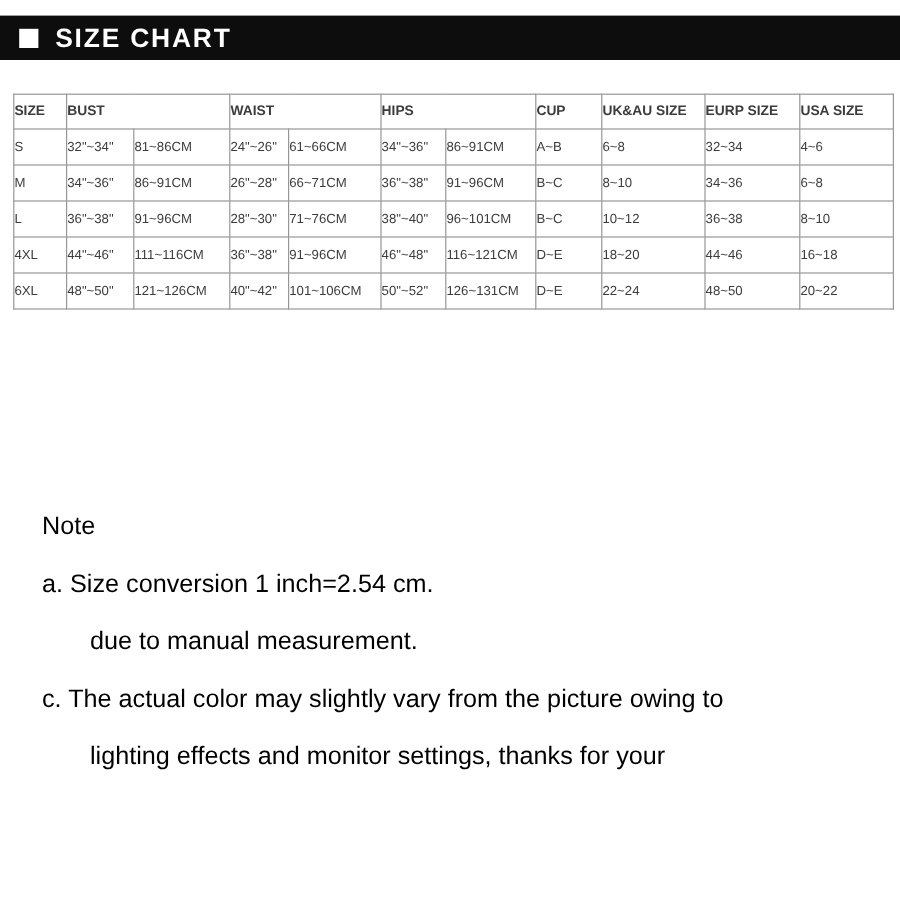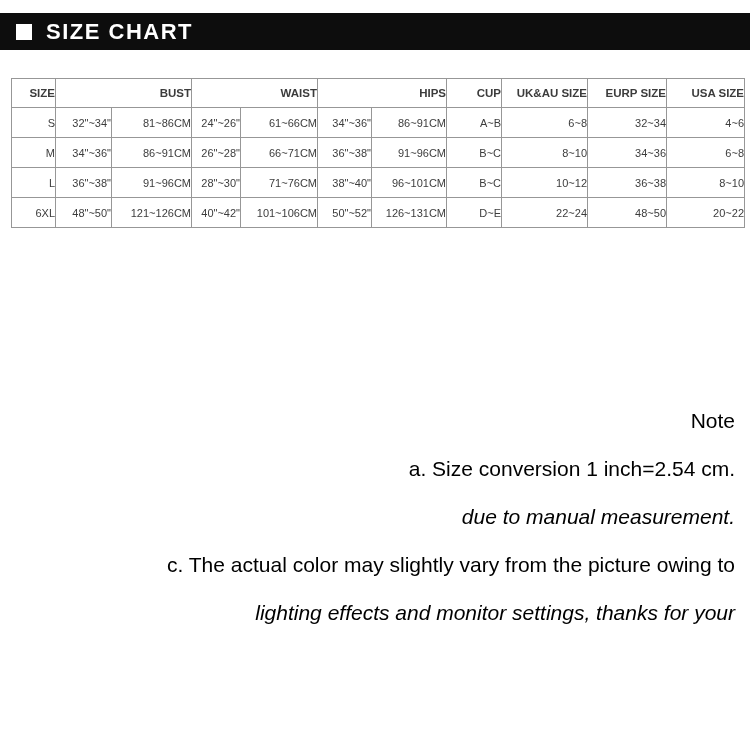--- a/index.html
+++ b/index.html
@@ -14,31 +14,31 @@
   }
   .bullet{width:16px;height:16px;background:#ffffff;margin-left:16px;flex:0 0 auto;}
   .header-title{
     color:#ffffff;font-size:22px;font-weight:bold;letter-spacing:1.5px;margin-left:14px;
     white-space:nowrap;
   }
   
   .size-table{
     position:absolute;top:78px;left:11px;width:733px;
     border-collapse:collapse;table-layout:fixed;
-    font-size:11px;color:#3c3c3c;text-align:right;padding-left:44px;
+    font-size:11px;color:#3c3c3c;text-align:left;padding-left:44px;
   }
   .size-table th,.size-table td{
     border:1px solid #979797;padding:0;overflow:hidden;white-space:nowrap;
   }
   .size-table th{height:28px;font-size:11.5px;font-weight:bold;}
   .size-table td{height:29px;}
   
-  .notes{position:absolute;top:397px;left:35px;width:700px;color:#000;text-align:right;}
+  .notes{position:absolute;top:415px;left:35px;width:700px;color:#000;}
   .note-line{height:48px;line-height:48px;font-size:21px;white-space:nowrap;}
-  .note-line.indent{margin-left:12px;font-style:italic;}
+  .note-line.indent{margin-left:40px;}
 </style>
 </head>
 <body>
 
 <div class="page">
 
   <div class="header-bar">
     <span class="bullet"></span>
     <span class="header-title">SIZE CHART</span>
   </div>
@@ -103,20 +103,33 @@
         <td>28"~30"</td>
         <td>71~76CM</td>
         <td>38"~40"</td>
         <td>96~101CM</td>
         <td>B~C</td>
         <td>10~12</td>
         <td>36~38</td>
         <td>8~10</td>
       </tr>
       <tr>
+        <td>4XL</td>
+        <td>44"~46"</td>
+        <td>111~116CM</td>
+        <td>36"~38"</td>
+        <td>91~96CM</td>
+        <td>46"~48"</td>
+        <td>116~121CM</td>
+        <td>D~E</td>
+        <td>18~20</td>
+        <td>44~46</td>
+        <td>16~18</td>
+      </tr>
+      <tr>
         <td>6XL</td>
         <td>48"~50"</td>
         <td>121~126CM</td>
         <td>40"~42"</td>
         <td>101~106CM</td>
         <td>50"~52"</td>
         <td>126~131CM</td>
         <td>D~E</td>
         <td>22~24</td>
         <td>48~50</td>

